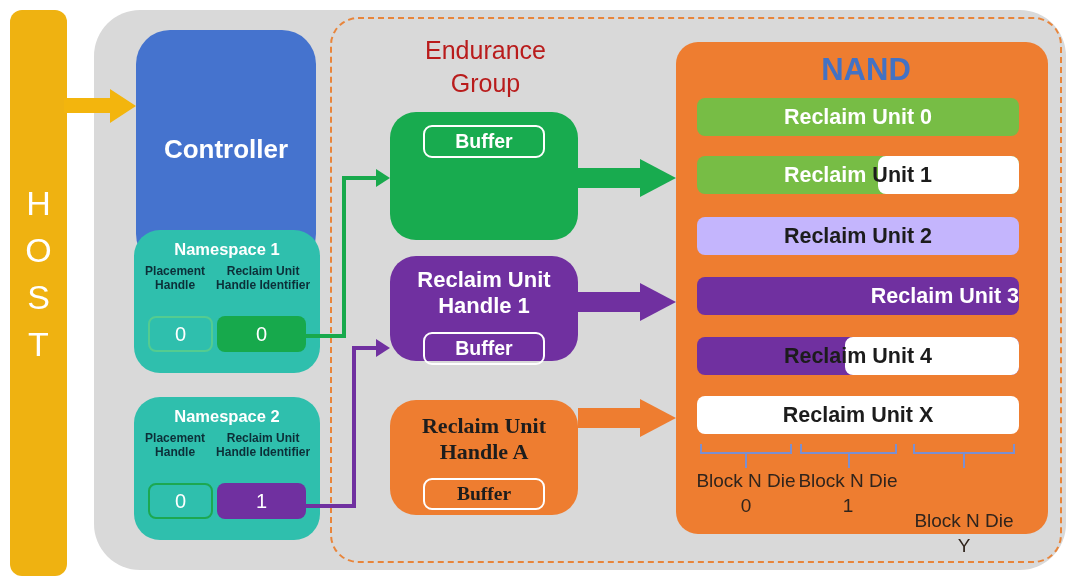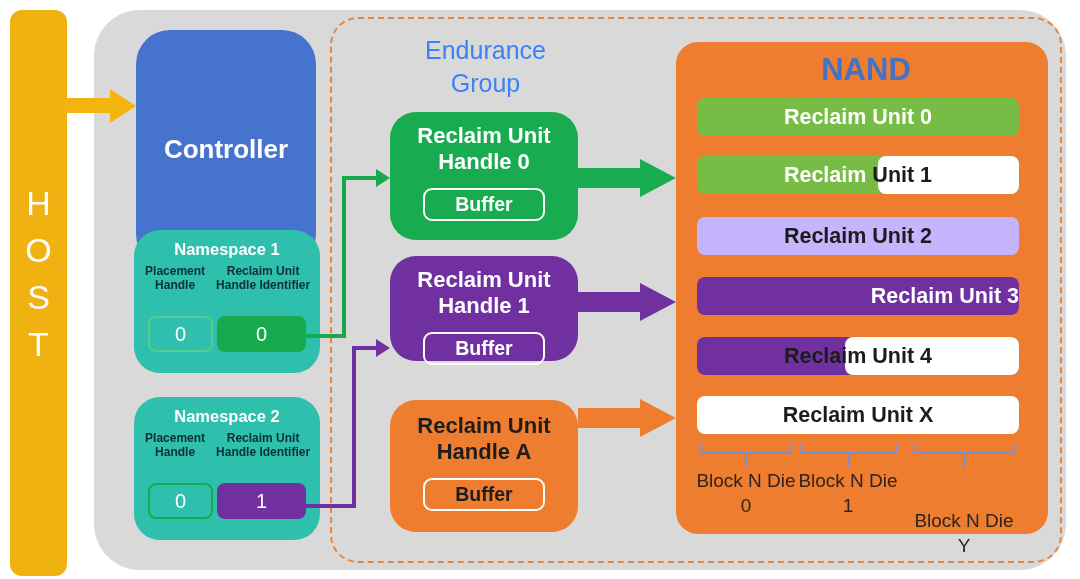--- a/index.html
+++ b/index.html
@@ -42,27 +42,27 @@
   #ns1 .ns-val-left{border:2px solid #54CC90;}
   #ns2 .ns-val-left{border:2px solid #1CA851;}
   .ns-val-right{left:83px;width:89px;}
   #ns1 .ns-val-right{background:#17A94C;}
   #ns2 .ns-val-right{background:#7030A0;}
 
   
   #endurance-border{position:absolute;left:330px;top:17px;width:732px;height:546px;
                     border:2px dashed #E8853B;border-radius:28px;box-sizing:border-box;}
   #endurance-title{position:absolute;left:398px;top:34px;width:175px;text-align:center;
-                   font-size:25px;font-weight:500;color:#3b82f6;line-height:1.3;}
+                   font-size:25px;font-weight:500;color:#b91c1c;line-height:1.3;}
 
   
   .ruh-box{position:absolute;left:390px;width:188px;border-radius:26px;text-align:center;box-sizing:border-box;}
   #ruh0{top:112px;height:128px;background:#18AB4F;}
   #ruh1{top:256px;height:105px;background:#7030A0;}
-  #ruha{top:400px;height:132px;background:#EE7D30;}
+  #ruha{top:400px;height:115px;background:#EE7D30;font-family:Liberation Serif, serif;}
   .ruh-title{margin-top:11px;font-size:22px;font-weight:bold;line-height:1.18;color:#ffffff;}
   #ruha .ruh-title{color:#1d1d1d;margin-top:13px;}
   .buffer-box{display:inline-block;margin-top:13px;width:118px;border:2px solid #ffffff;
               border-radius:9px;font-size:19.5px;font-weight:bold;color:#ffffff;padding:3px 0;}
   #ruha .buffer-box{color:#1d1d1d;}
 
   
   .seg{position:absolute;}
   .c-green{background:#18A94C;} .c-purple{background:#7030A0;}
   #g-h1{left:300px;top:334px;width:46px;height:4px;}
@@ -153,21 +153,20 @@
       <div class="ns-h2">Reclaim Unit Handle Identifier</div>
     </div>
     <div class="ns-val ns-val-left">0</div>
     <div class="ns-val ns-val-right">1</div>
   </div>
 
   <div id="endurance-border"></div>
   <div id="endurance-title">Endurance Group</div>
 
   <div class="ruh-box" id="ruh0">
-    <div class="ruh-title">Reclaim Unit Handle 0</div>
     <div class="buffer-box">Buffer</div>
   </div>
   <div class="ruh-box" id="ruh1">
     <div class="ruh-title">Reclaim Unit Handle 1</div>
     <div class="buffer-box">Buffer</div>
   </div>
   <div class="ruh-box" id="ruha">
     <div class="ruh-title">Reclaim Unit Handle A</div>
     <div class="buffer-box">Buffer</div>
   </div>

